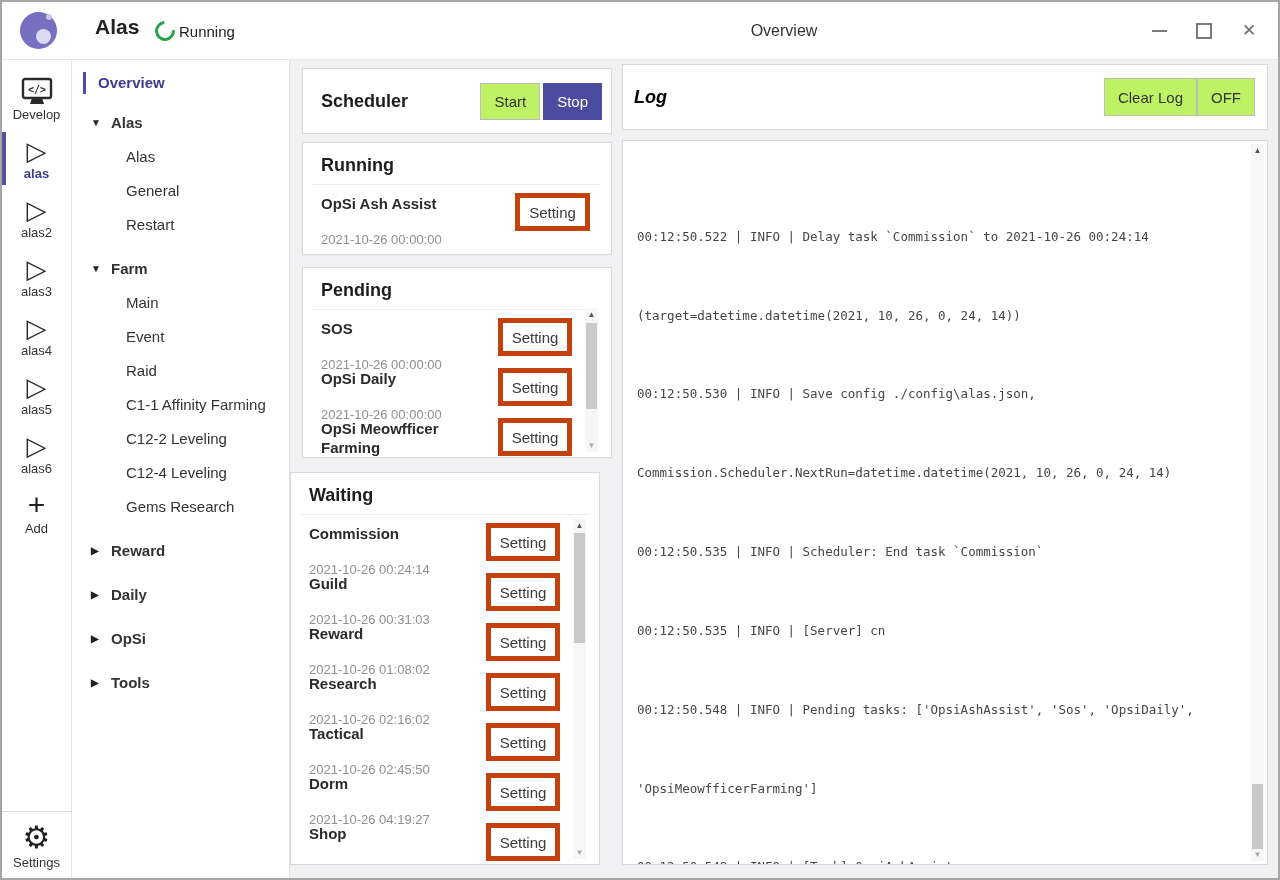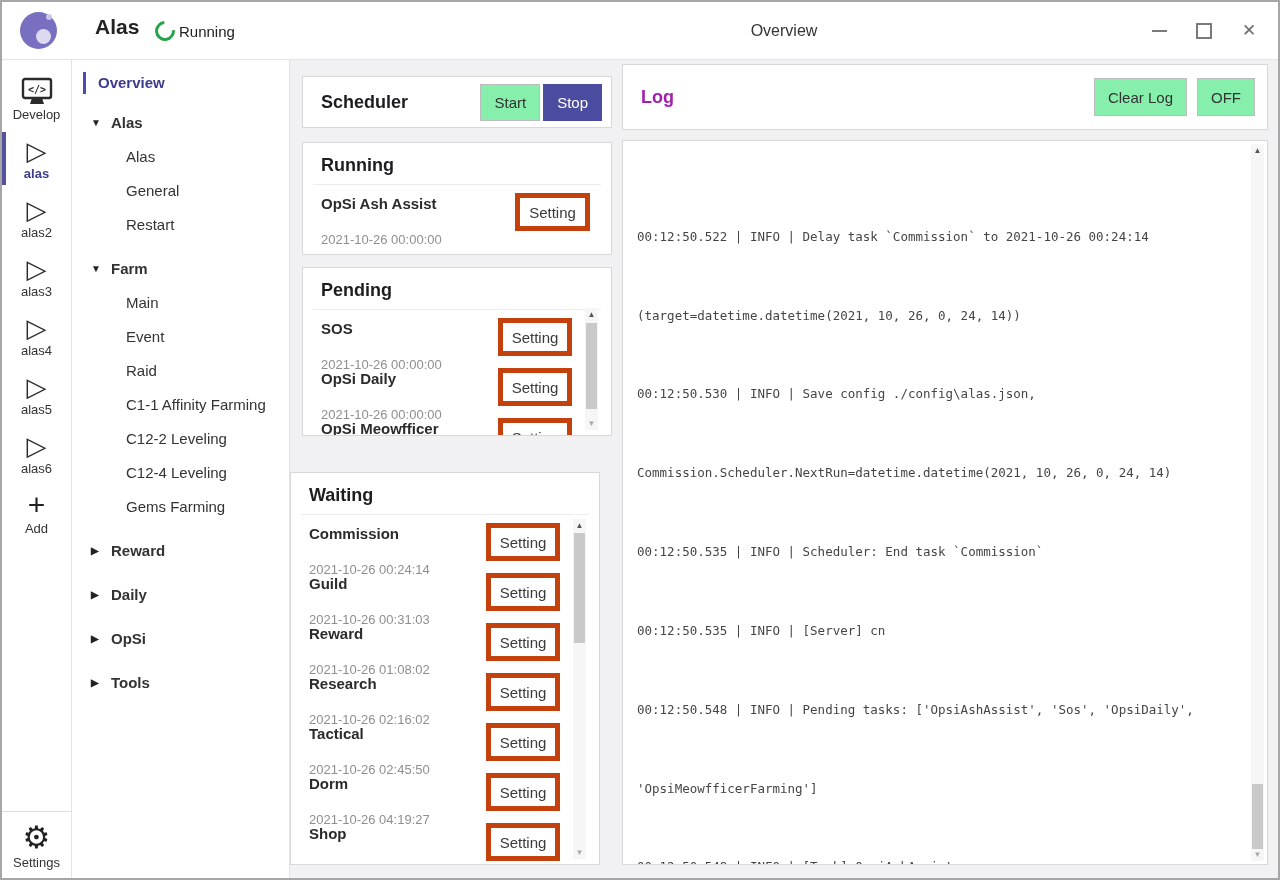--- a/index.html
+++ b/index.html
@@ -46,28 +46,28 @@
   .nav-overview{height:24px;line-height:24px;position:relative;padding-left:25px;color:#3c3c8f;font-weight:700;font-size:15px;margin-bottom:10px;}
   .nav-overview .obar{position:absolute;left:10px;top:1px;height:22px;width:3px;background:#4b4bb0;}
   .nav-row{height:34px;font-size:15px;color:#333;padding-left:18px;display:flex;align-items:center;}
   .nav-row .arrow{width:20px;font-size:10px;color:#222;flex:none;}
   .nav-group{font-weight:600;margin-top:10px;}
   .nav-child{padding-left:33px;}
 
   
   .content{position:absolute;left:288px;top:58px;right:0;bottom:0;background:#f1f1f3;}
   .panel{position:absolute;background:#fff;border:1px solid #d8d8d8;box-sizing:border-box;overflow:hidden;}
-  #scheduler{left:12px;top:16px;width:310px;height:52px;display:flex;align-items:center;}
+  #scheduler{left:12px;top:8px;width:310px;height:66px;display:flex;align-items:center;}
   #scheduler .ptitle{font-size:18px;font-weight:600;color:#1d1d1f;padding-left:18px;flex:1;}
-  .btn{height:37px;border:1px solid #bdbdbd;background:#86efac;font-size:15px;color:#333;padding:0 13px;
+  .btn{height:37px;border:1px solid #bdbdbd;background:#bef264;font-size:15px;color:#333;padding:0 13px;
        font-family:inherit;margin-right:3px;cursor:default;}
   .btn-stop{background:#4b4b9f;border-color:#4b4b9f;color:#fff;margin-right:9px;}
 
   #running{left:12px;top:82px;width:310px;height:113px;}
-  #pending{left:12px;top:207px;width:310px;height:169px;}
+  #pending{left:12px;top:207px;width:310px;height:191px;}
   #waiting{left:0;top:412px;width:310px;height:393px;}
   .panel-head{padding:12px 18px 8px;font-size:18px;font-weight:600;color:#1d1d1f;}
   .panel-hr{border:none;border-top:1px solid #ececec;margin:0 10px;}
   .task-list{position:relative;padding:6px 18px 0;}
   .task-row{height:50px;position:relative;}
   .task-name{font-size:15px;font-weight:600;color:#2b2b2b;line-height:19px;padding-top:3px;width:150px;}
   .task-time{font-size:13px;color:#8f8f8f;margin-top:19px;}
   .setting-btn{position:absolute;right:21px;top:2px;width:74px;height:38px;border:5px solid #c2410c;background:#fff;
                font-size:15px;color:#3a3a3a;font-family:inherit;cursor:default;}
   #running .setting-btn{right:3px;width:75px;}
@@ -76,22 +76,22 @@
   .vscroll{position:absolute;width:13px;background:#f6f6f6;}
   .vscroll .arr{position:absolute;left:0;right:0;height:13px;text-align:center;font-size:8px;line-height:13px;}
   .vscroll .arr.up{top:0;color:#555;}
   .vscroll .arr.down{bottom:0;color:#a9a9a9;}
   .vscroll .thumb{position:absolute;left:1px;right:1px;background:#c9c9c9;}
   #pending .vscroll{right:13px;top:40px;bottom:5px;}
   #waiting .vscroll{right:13px;top:46px;bottom:5px;}
 
   
   #log-head{left:332px;top:4px;width:646px;height:66px;display:flex;align-items:center;}
-  #log-head .ptitle{font-size:18px;font-weight:600;color:#a21caf;padding-left:18px;flex:1;}
-  #log-head .btn{height:38px;margin-right:10px;}
+  #log-head .ptitle{font-size:18px;font-weight:600;color:#000000;padding-left:11px;flex:1;font-style:italic;}
+  #log-head .btn{height:38px;margin-right:0;}
   #log-head .btn:last-child{margin-right:12px;}
   #log-body{left:332px;top:80px;width:646px;height:725px;}
   .log-lines{padding:7px 26px 0 14px;font-family:"DejaVu Sans Mono",monospace;font-size:12.5px;line-height:19.7px;
              color:#454545;white-space:pre;overflow:hidden;}
   #log-body .vscroll{right:3px;top:3px;bottom:3px;}
 </style>
 </head>
 <body>
 
 <div class="window">
@@ -236,21 +236,21 @@
           <span>C12-2 Leveling</span>
         </div>
 
         <div class="nav-row nav-child">
           <span class="arrow"></span>
           <span>C12-4 Leveling</span>
         </div>
 
         <div class="nav-row nav-child">
           <span class="arrow"></span>
-          <span>Gems Farming</span>
+          <span>Gems Research</span>
         </div>
 
         <div class="nav-row nav-group">
           <span class="arrow">▶</span>
           <span>Reward</span>
         </div>
 
         <div class="nav-row nav-group">
           <span class="arrow">▶</span>
           <span>Daily</span>

